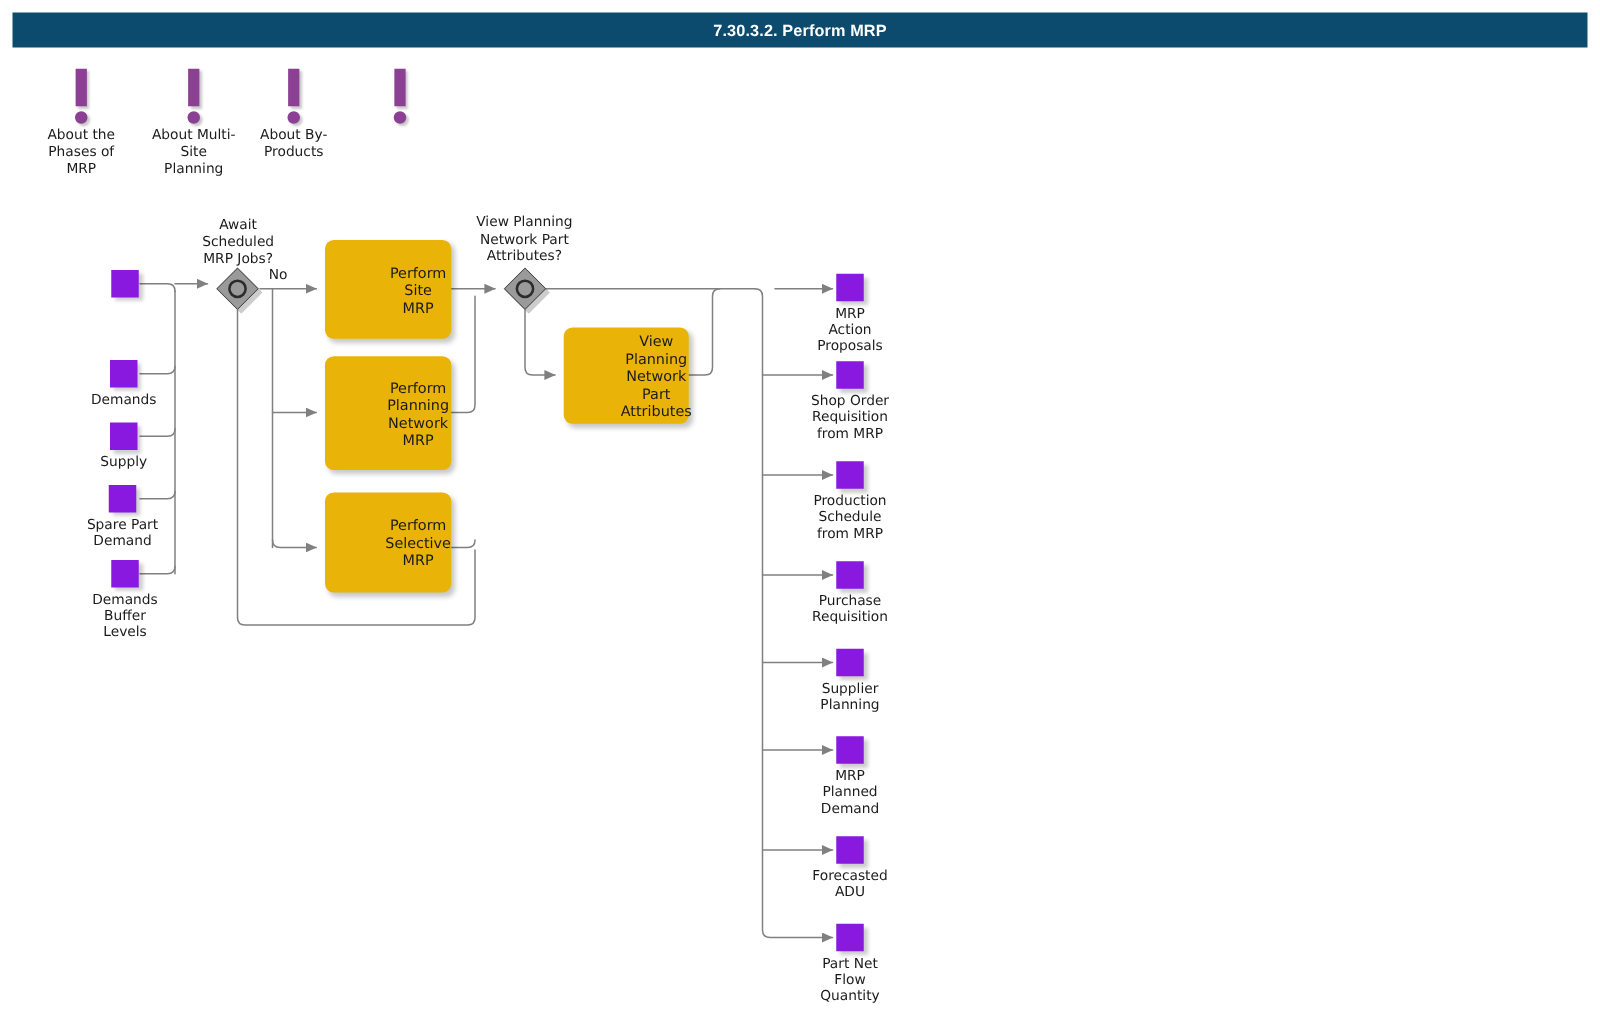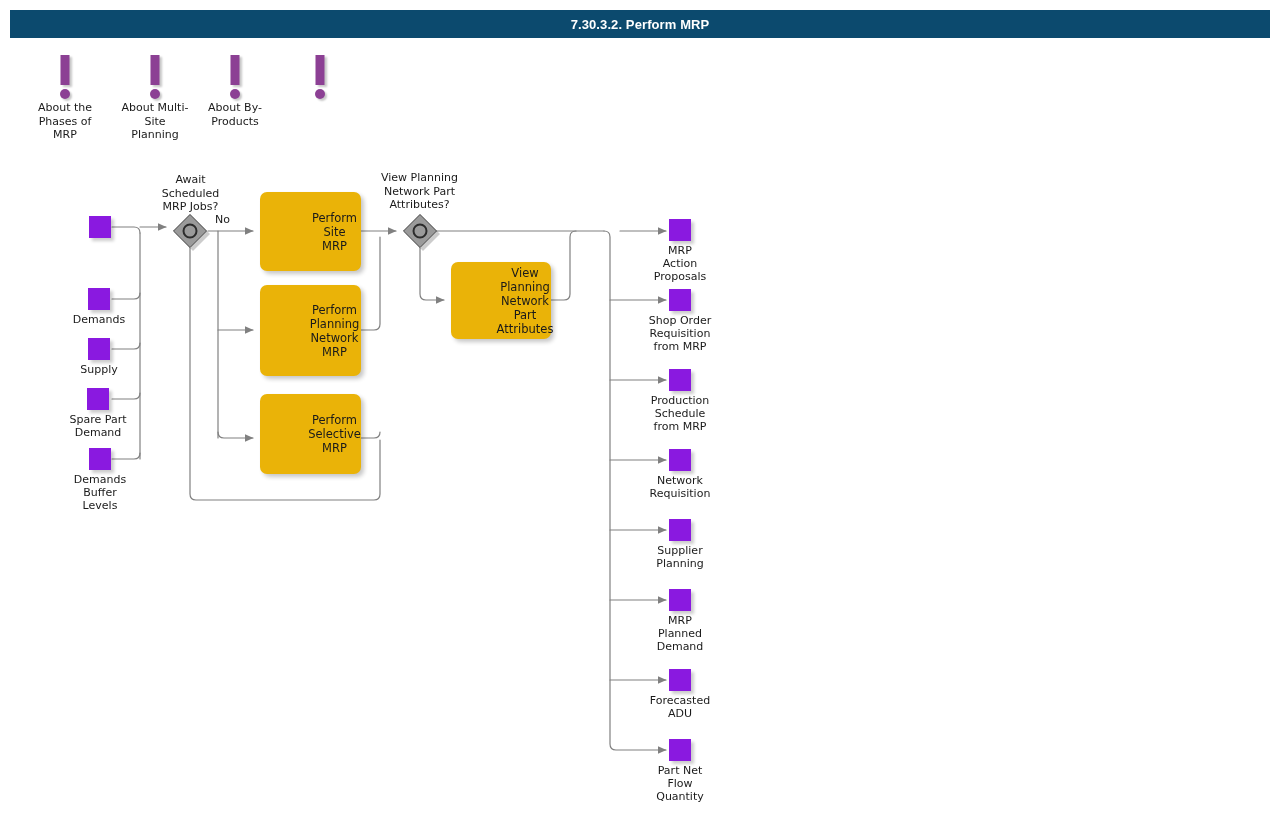--- a/index.html
+++ b/index.html
@@ -323,21 +323,21 @@
 from MRP</div>
 </div>
 <div class="data-node" style="left:620px; top:369px;">
   <div class="chip"></div>
   <div class="node-label">Production
 Schedule
 from MRP</div>
 </div>
 <div class="data-node" style="left:620px; top:449px;">
   <div class="chip"></div>
-  <div class="node-label">Network
+  <div class="node-label">Purchase
 Requisition</div>
 </div>
 <div class="data-node" style="left:620px; top:519px;">
   <div class="chip"></div>
   <div class="node-label">Supplier
 Planning</div>
 </div>
 <div class="data-node" style="left:620px; top:589px;">
   <div class="chip"></div>
   <div class="node-label">MRP

